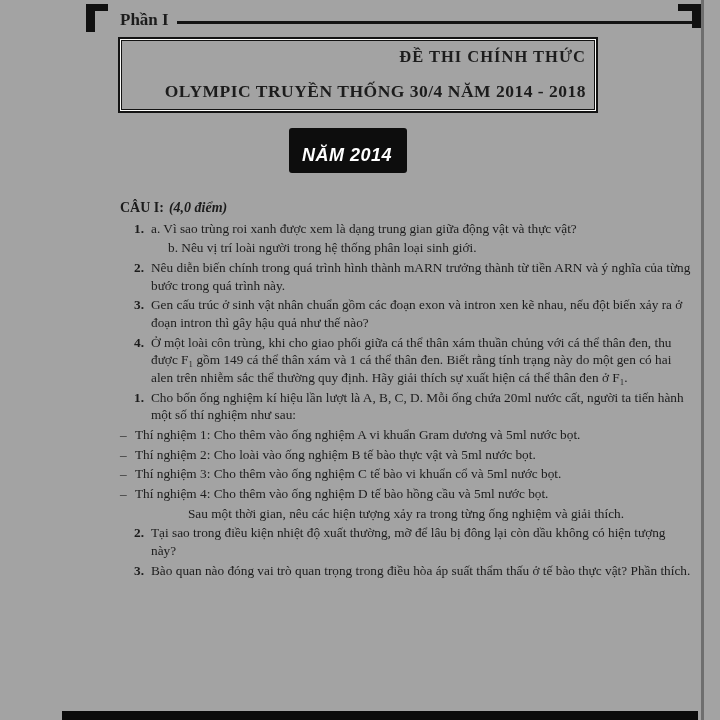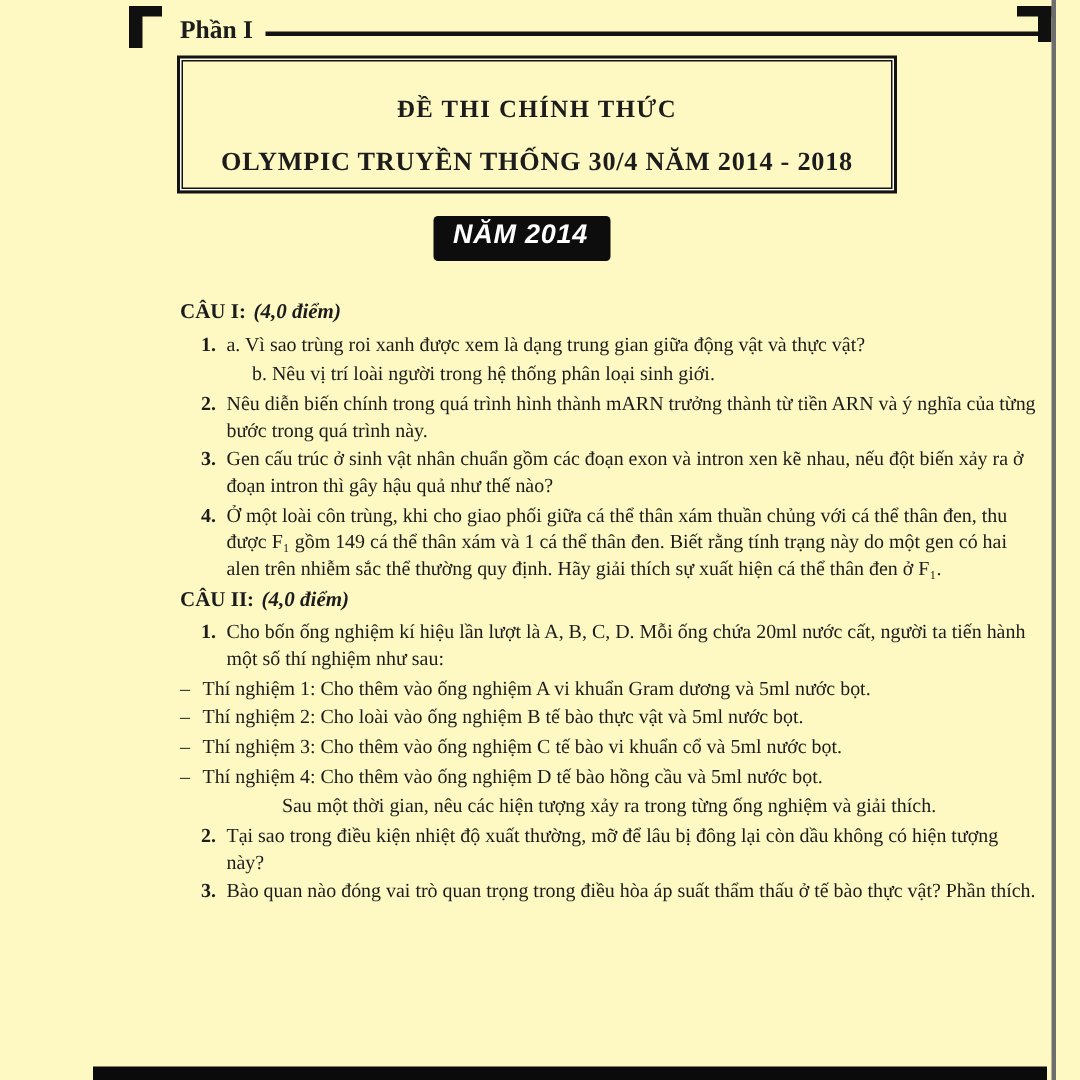--- a/index.html
+++ b/index.html
@@ -3,21 +3,21 @@
 <meta charset="utf-8">
 <style>
   html, body { margin:0; padding:0; }
   body {
     width:720px; height:720px; overflow:hidden;
     background:#e9e9e7;
     font-family:"Liberation Serif", serif;
   }
   .page {
     position:relative; width:720px; height:720px;
-    background:#fef9c3; color:#1c1c1c; overflow:hidden;
+    background:#a3a3a3; color:#1c1c1c; overflow:hidden;
   }
 
   
   .mark { position:absolute; background:#101010; }
   .mark-tl-v { left:86px; top:4px; width:9px; height:28px; }
   .mark-tl-h { left:86px; top:4px; width:22px; height:7px; }
   .mark-tr-v { left:692px; top:4px; width:9px; height:24px; }
   .mark-tr-h { left:678px; top:4px; width:23px; height:7px; }
   .edge-right { position:absolute; left:701px; top:0; width:3px; height:720px; background:#6e6e6e; }
   .bottom-bar { position:absolute; left:62px; top:711px; width:636px; height:9px; background:#0b0b0b; }
@@ -32,39 +32,39 @@
   }
   .header-rule {
     flex:1; height:3px; background:#131313; margin-left:8px; margin-top:4px;
   }
 
   
   .title-box {
     margin:7px 0 0 118px; width:456px;
     border:2px solid #131313;
     box-shadow:0 0 0 1px #fcfcfa inset, 0 0 0 2px #131313 inset;
-    padding:24px 10px 9px 10px;
-    text-align:center;
+    padding:8px 10px 9px 10px;
+    text-align:right;
   }
   .title-line1 {
     font-weight:bold; font-size:16.5px; letter-spacing:1px;
   }
   .title-line2 {
     font-weight:bold; font-size:17.5px; letter-spacing:0.5px; margin-top:14px;
   }
 
   
   .year-badge-row { margin:15px 0 0 0; }
   .year-badge {
     display:inline-block; margin-left:289px;
     background:#0d0d0d; color:#ffffff;
     font-family:"Liberation Sans", sans-serif;
     font-weight:bold; font-style:italic;
     font-size:18px; letter-spacing:0.5px;
-    padding:2px 15px 7px 13px;
+    padding:17px 15px 7px 13px;
     border-radius:3px;
   }
 
   
   .content {
     margin:26px 28px 0 120px;
     font-size:13.3px; line-height:1.33;
   }
   .q-heading { font-weight:bold; font-size:14px; margin:4px 0 2px 0; }
   .q-points { font-style:italic; margin-left:5px;text-align:center; }
@@ -122,23 +122,20 @@
     </div>
     <div class="item num">
       <span class="marker">3.</span>
       <span class="item-text">Gen cấu trúc ở sinh vật nhân chuẩn gồm các đoạn exon và intron xen kẽ nhau, nếu đột biến xảy ra ở đoạn intron thì gây hậu quả như thế nào?</span>
     </div>
     <div class="item num">
       <span class="marker">4.</span>
       <span class="item-text">Ở một loài côn trùng, khi cho giao phối giữa cá thể thân xám thuần chủng với cá thể thân đen, thu được F₁ gồm 149 cá thể thân xám và 1 cá thể thân đen. Biết rằng tính trạng này do một gen có hai alen trên nhiễm sắc thể thường quy định. Hãy giải thích sự xuất hiện cá thể thân đen ở F₁.</span>
     </div>
 
-    <div class="q-heading">
-      <span>CÂU II:</span><span class="q-points">(4,0 điểm)</span>
-    </div>
 
     <div class="item num">
       <span class="marker">1.</span>
       <span class="item-text">Cho bốn ống nghiệm kí hiệu lần lượt là A, B, C, D. Mỗi ống chứa 20ml nước cất, người ta tiến hành một số thí nghiệm như sau:</span>
     </div>
     <div class="item dash">
       <span class="marker">–</span>
       <span class="item-text">Thí nghiệm 1: Cho thêm vào ống nghiệm A vi khuẩn Gram dương và 5ml nước bọt.</span>
     </div>
     <div class="item dash">

